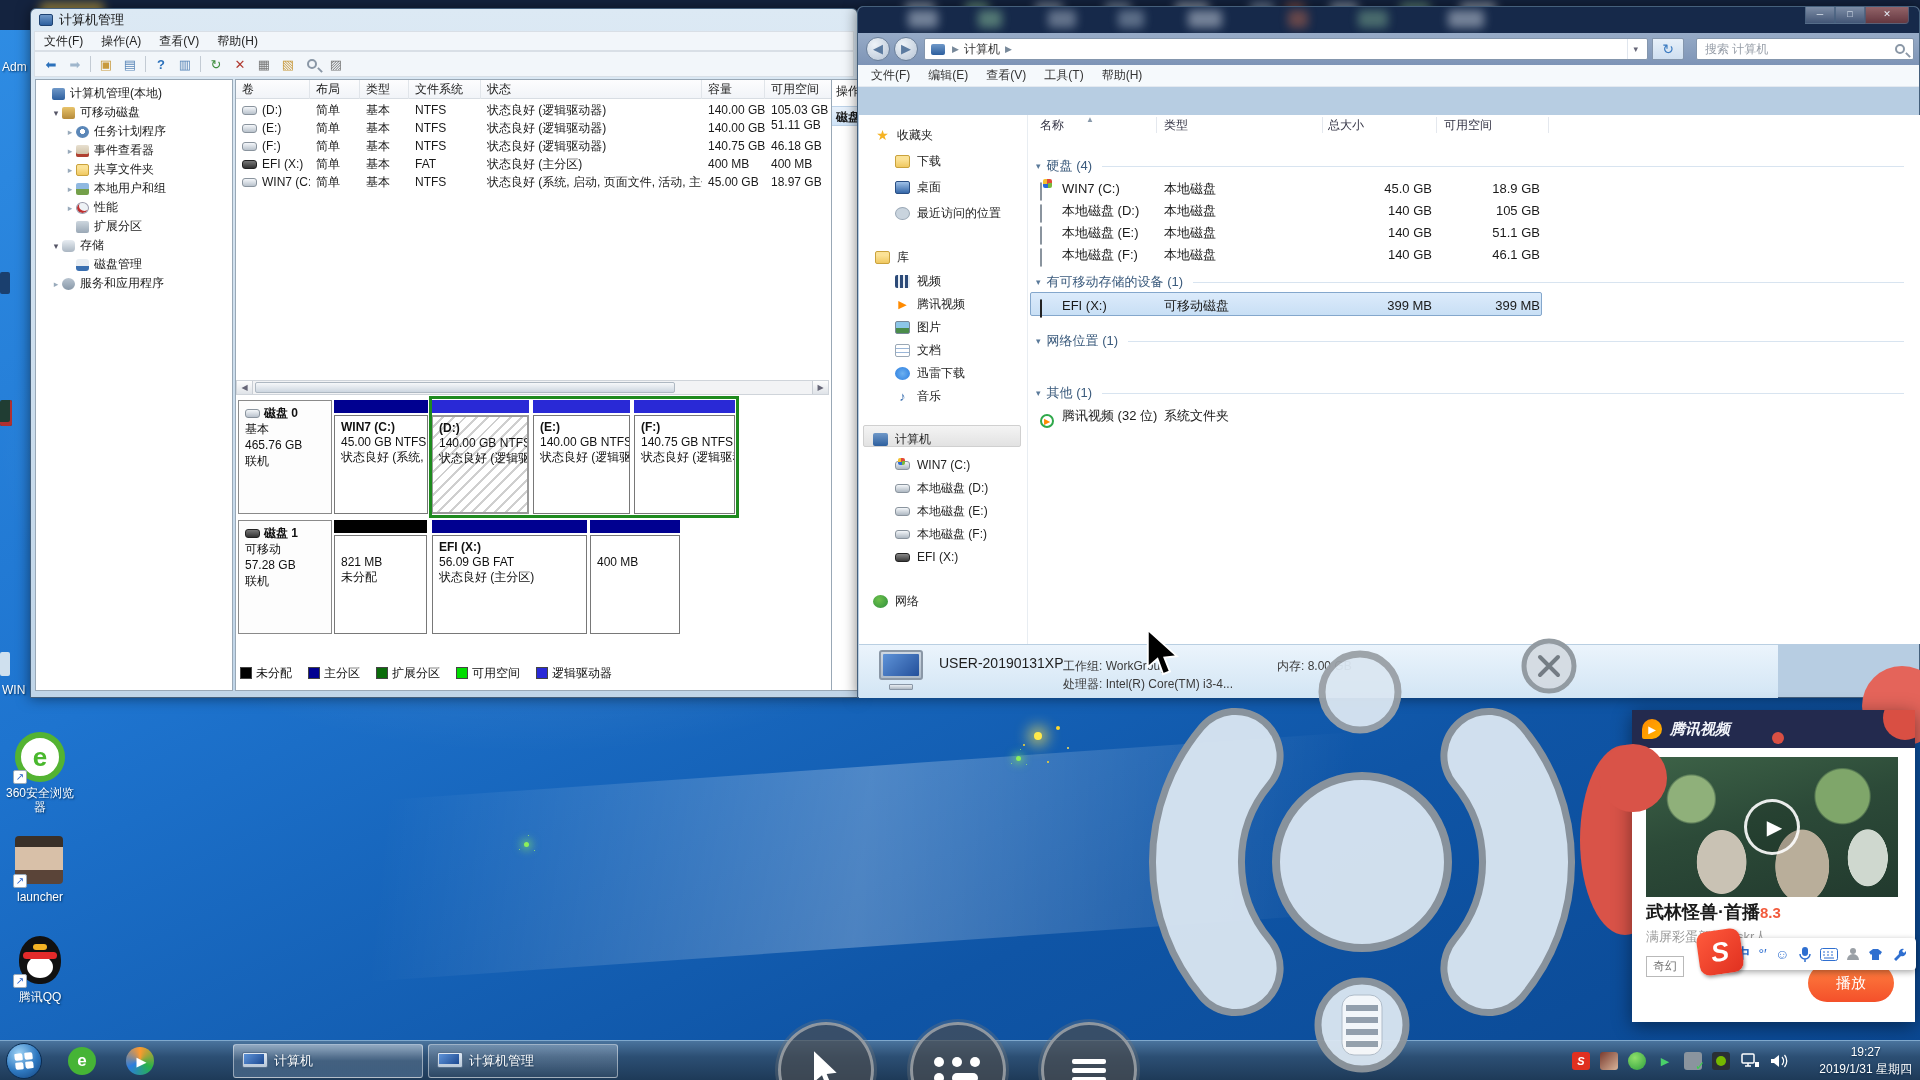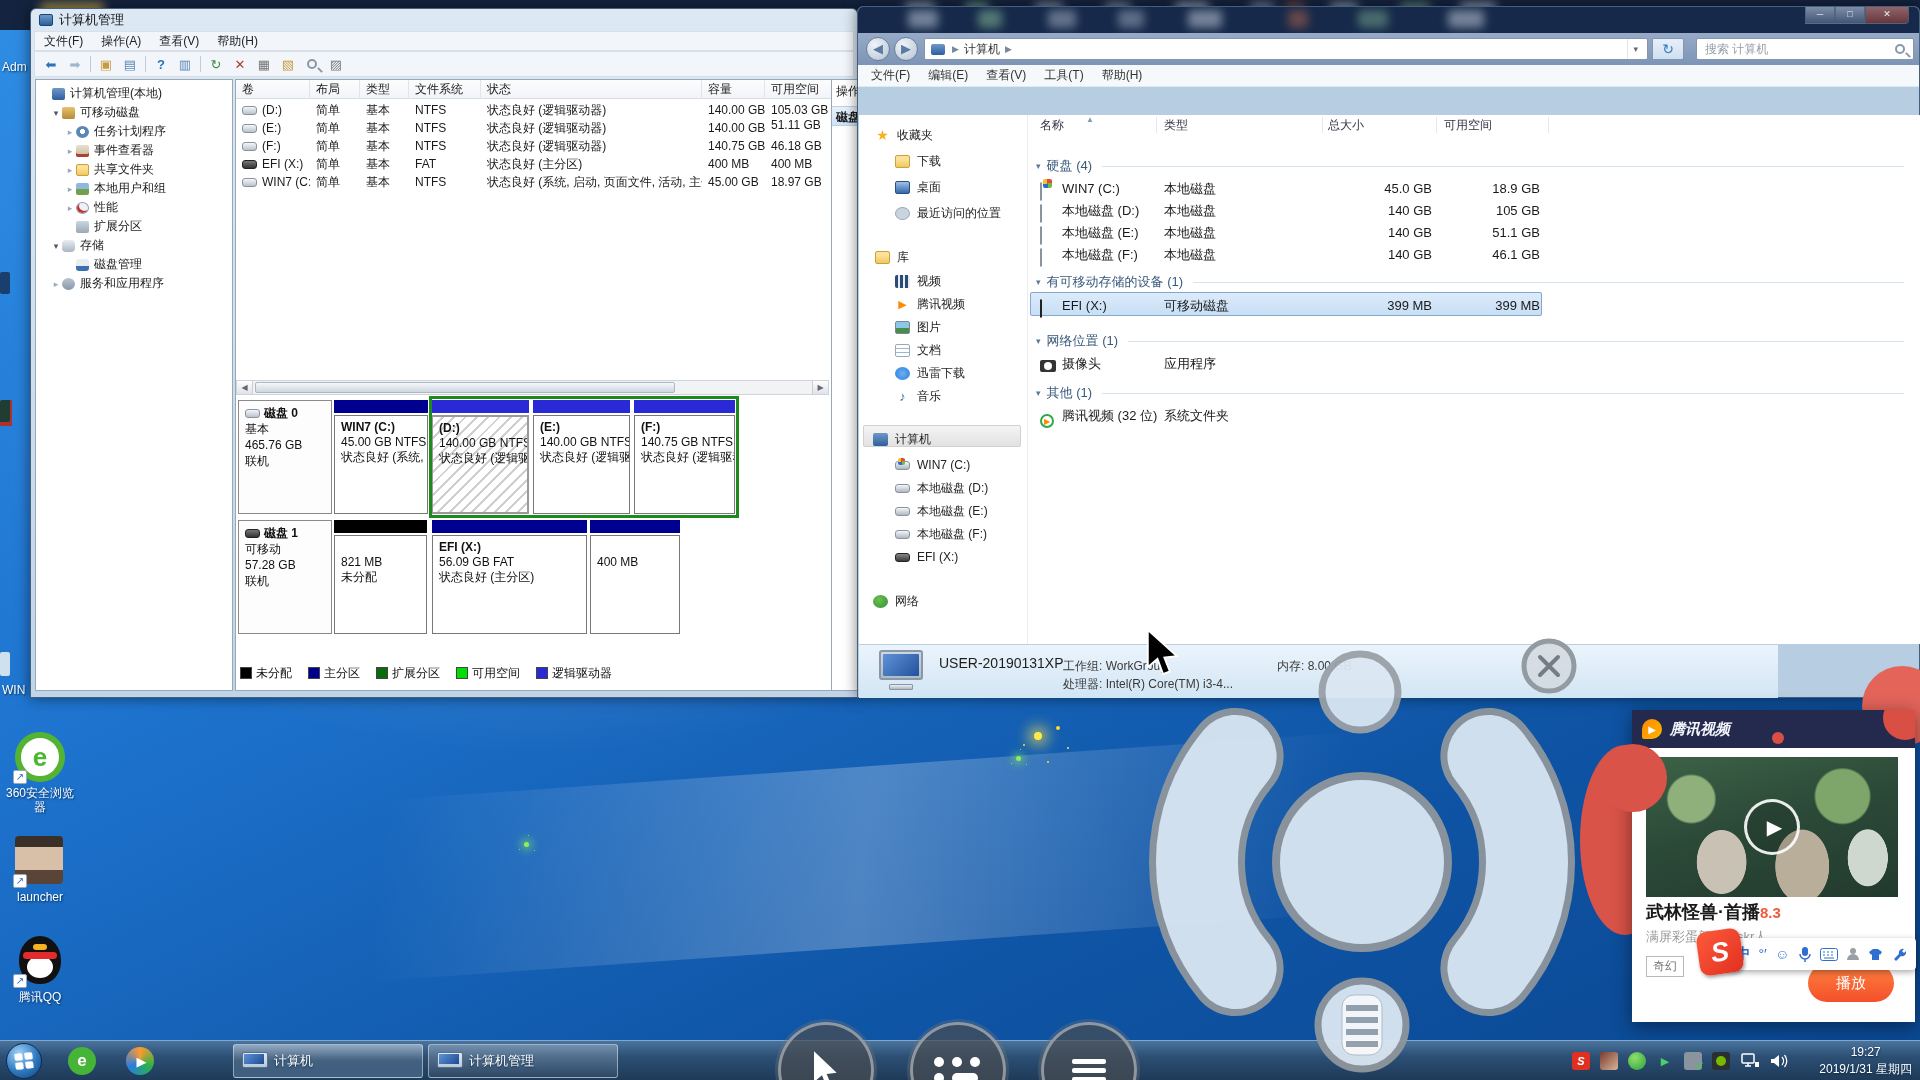--- a/index.html
+++ b/index.html
@@ -609,25 +609,20 @@
           <span class="tp">可移动磁盘</span>
         <span class="sz">399 MB</span>
           <span class="fr">399 MB</span>
       </div>
 
       <div class="grp" style="top:217px">
           <span class="ar">▾</span>
           <span>网络位置 (1)</span>
           <span class="line"></span>
         </div>
-      <div class="frow" style="top:239px">
-        <span class="ic"><span style="display:inline-block;width:16px;height:12px;background:#333;border-radius:2px;position:relative"><span style="position:absolute;left:4px;top:2px;width:8px;height:8px;border-radius:50%;background:#fff"></span></span></span>
-        <span class="nm">摄像头</span>
-          <span class="tp">应用程序</span>
-      </div>
 
       <div class="grp" style="top:269px">
           <span class="ar">▾</span>
           <span>其他 (1)</span>
           <span class="line"></span>
         </div>
       <div class="frow" style="top:291px">
         <span class="ic"><span style="display:inline-block;width:14px;height:14px;border-radius:50%;border:2px solid #2fa84a;color:#ff8a00;font-size:8px;line-height:12px;text-align:center">▶</span></span>
         <span class="nm">腾讯视频 (32 位)</span>
           <span class="tp">系统文件夹</span>

